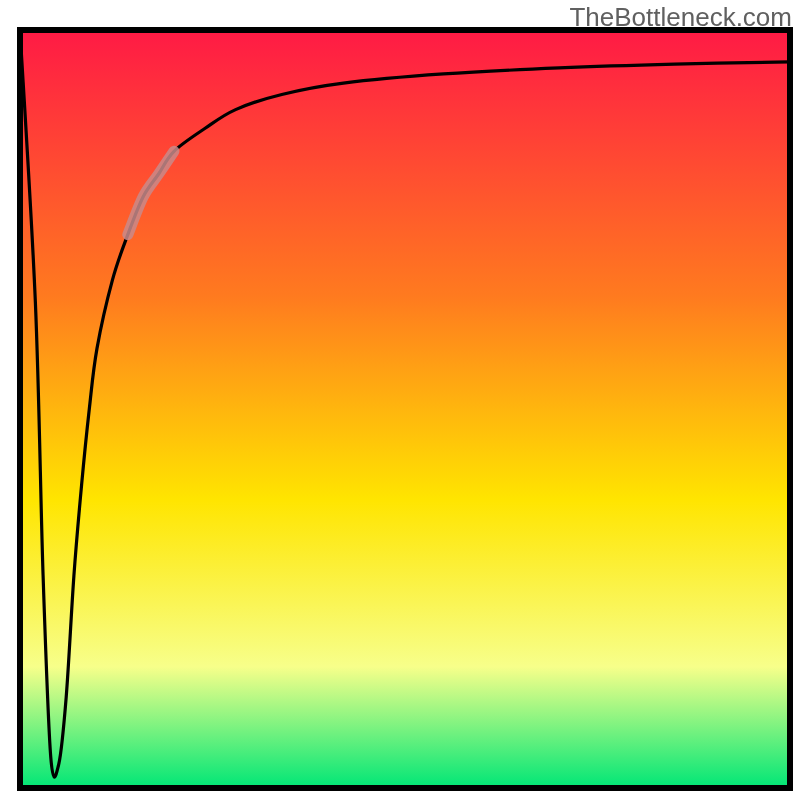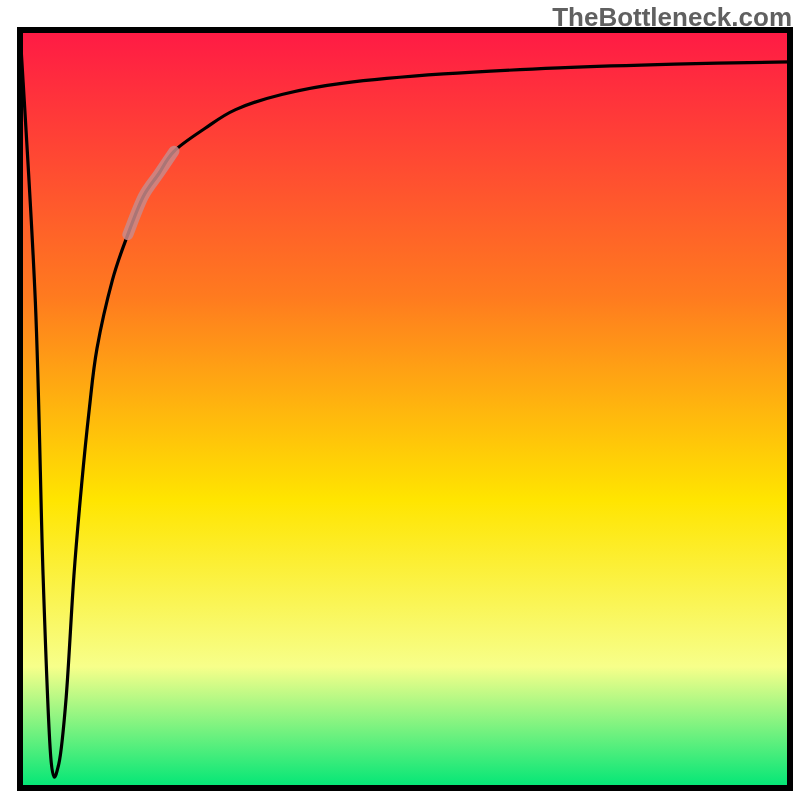--- a/index.html
+++ b/index.html
@@ -14,21 +14,21 @@
   .chart-wrap {
     position: relative;
     width: 800px;
     height: 800px;
   }
   .watermark {
     position: absolute;
     top: 2px;
     right: 8px;
     font-size: 26px;
-    font-weight: 700;
+    font-weight: 400;
     color: #606060;
     letter-spacing: 0px;
     user-select: none;
   }
   svg {
     position: absolute;
     top: 0;
     left: 0;
   }
 </style>

